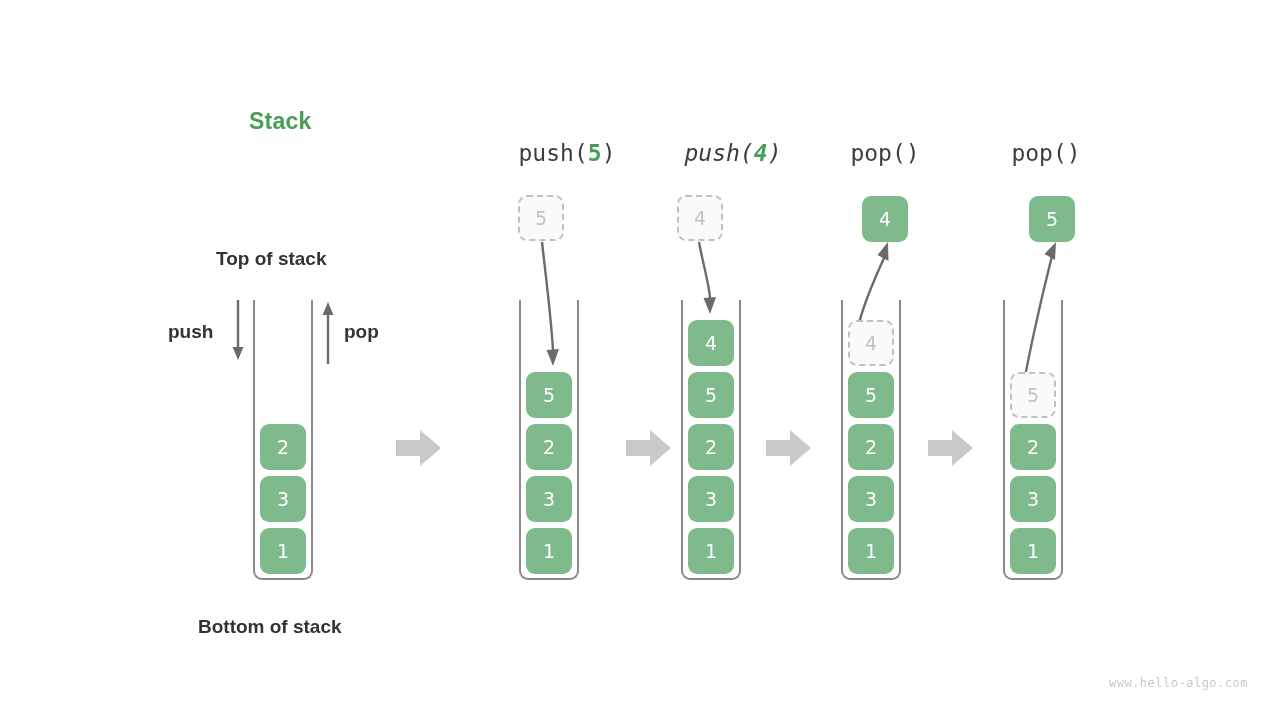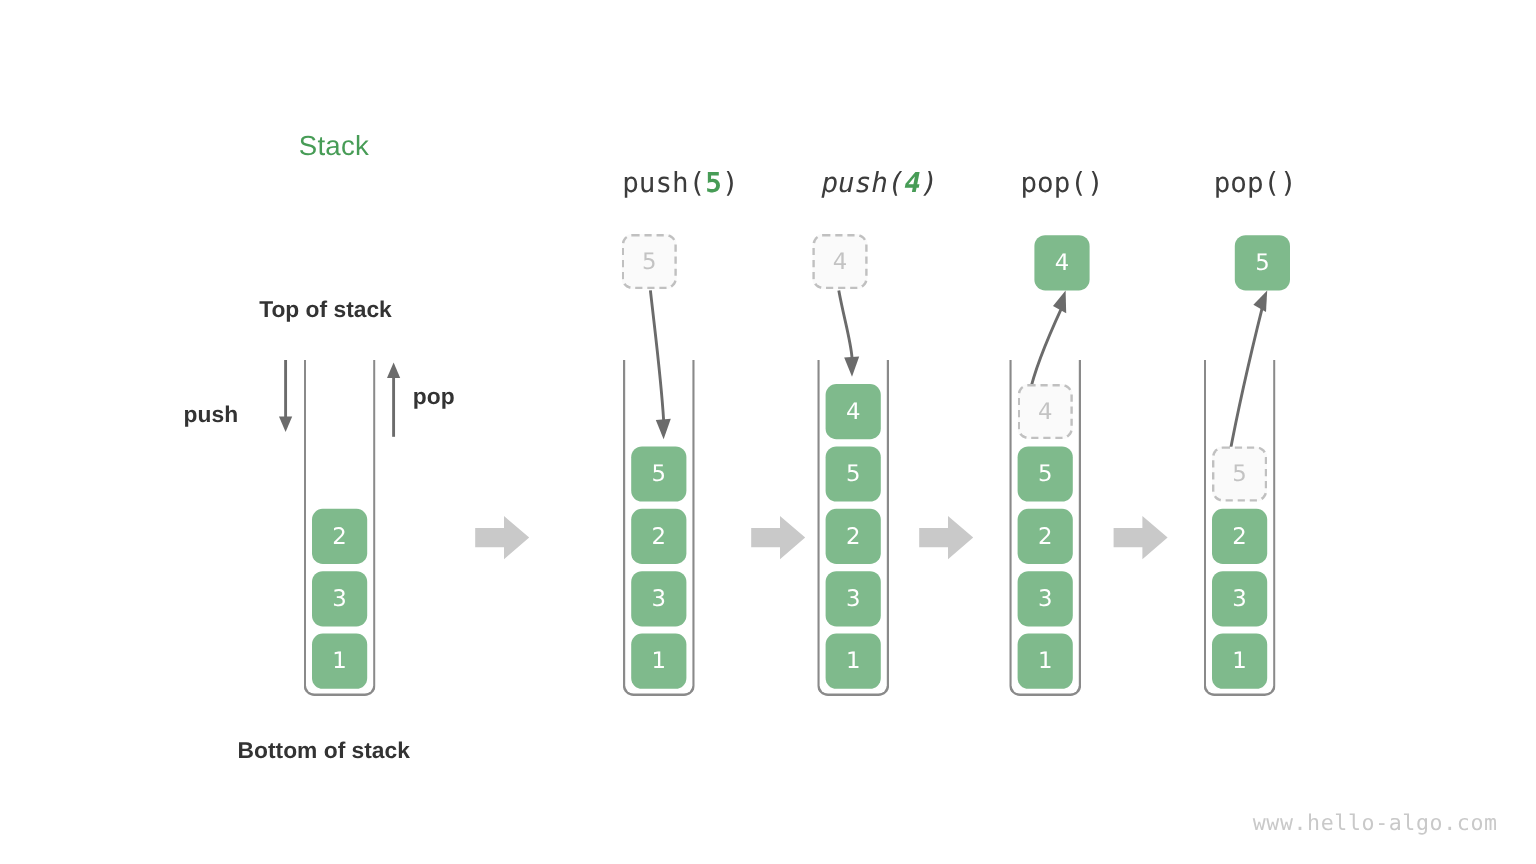--- a/index.html
+++ b/index.html
@@ -22,57 +22,57 @@
     width: 1280px;
     height: 720px;
   }
 
   
   .stack-title {
     position: absolute;
     left: 249px;
     top: 108px;
     font-size: 23px;
-    font-weight: normal;
+    font-weight: bold;
     color: #479c56;
     letter-spacing: 0.2px;
     white-space: nowrap;
   }
 
   .label-bold {
     position: absolute;
     font-size: 19px;
     font-weight: bold;
     color: #333333;
     white-space: nowrap;
   }
   .label-top   { left: 216px; top: 248px; }
   .label-bottom{ left: 198px; top: 616px; }
-  .label-push  { left: 153px; top: 321px; margin-top: 15px; }
+  .label-push  { left: 168px; top: 321px; }
   .label-pop   { left: 344px; top: 321px; text-align: right; }
 
   .op-header {
     position: absolute;
     top: 140px;
     font-family: "DejaVu Sans Mono", "Liberation Mono", monospace;
     font-size: 23px;
     color: #3c3c3c;
     white-space: nowrap;
     text-align: center;
     transform: translateX(-50%);
     letter-spacing: 0px;
   }
   .op-header .arg { color: #479c56; font-weight: bold; }
 
   .watermark {
     position: absolute;
     right: 32px;
     top: 676px;
     font-family: "DejaVu Sans Mono", "Liberation Mono", monospace;
-    font-size: 18px;
+    font-size: 12px;
     color: #c9c9c9;
     letter-spacing: 0.5px;
     white-space: nowrap;
   }
 
   
   .stack-col {
     position: absolute;
   }
   .container-walls {

